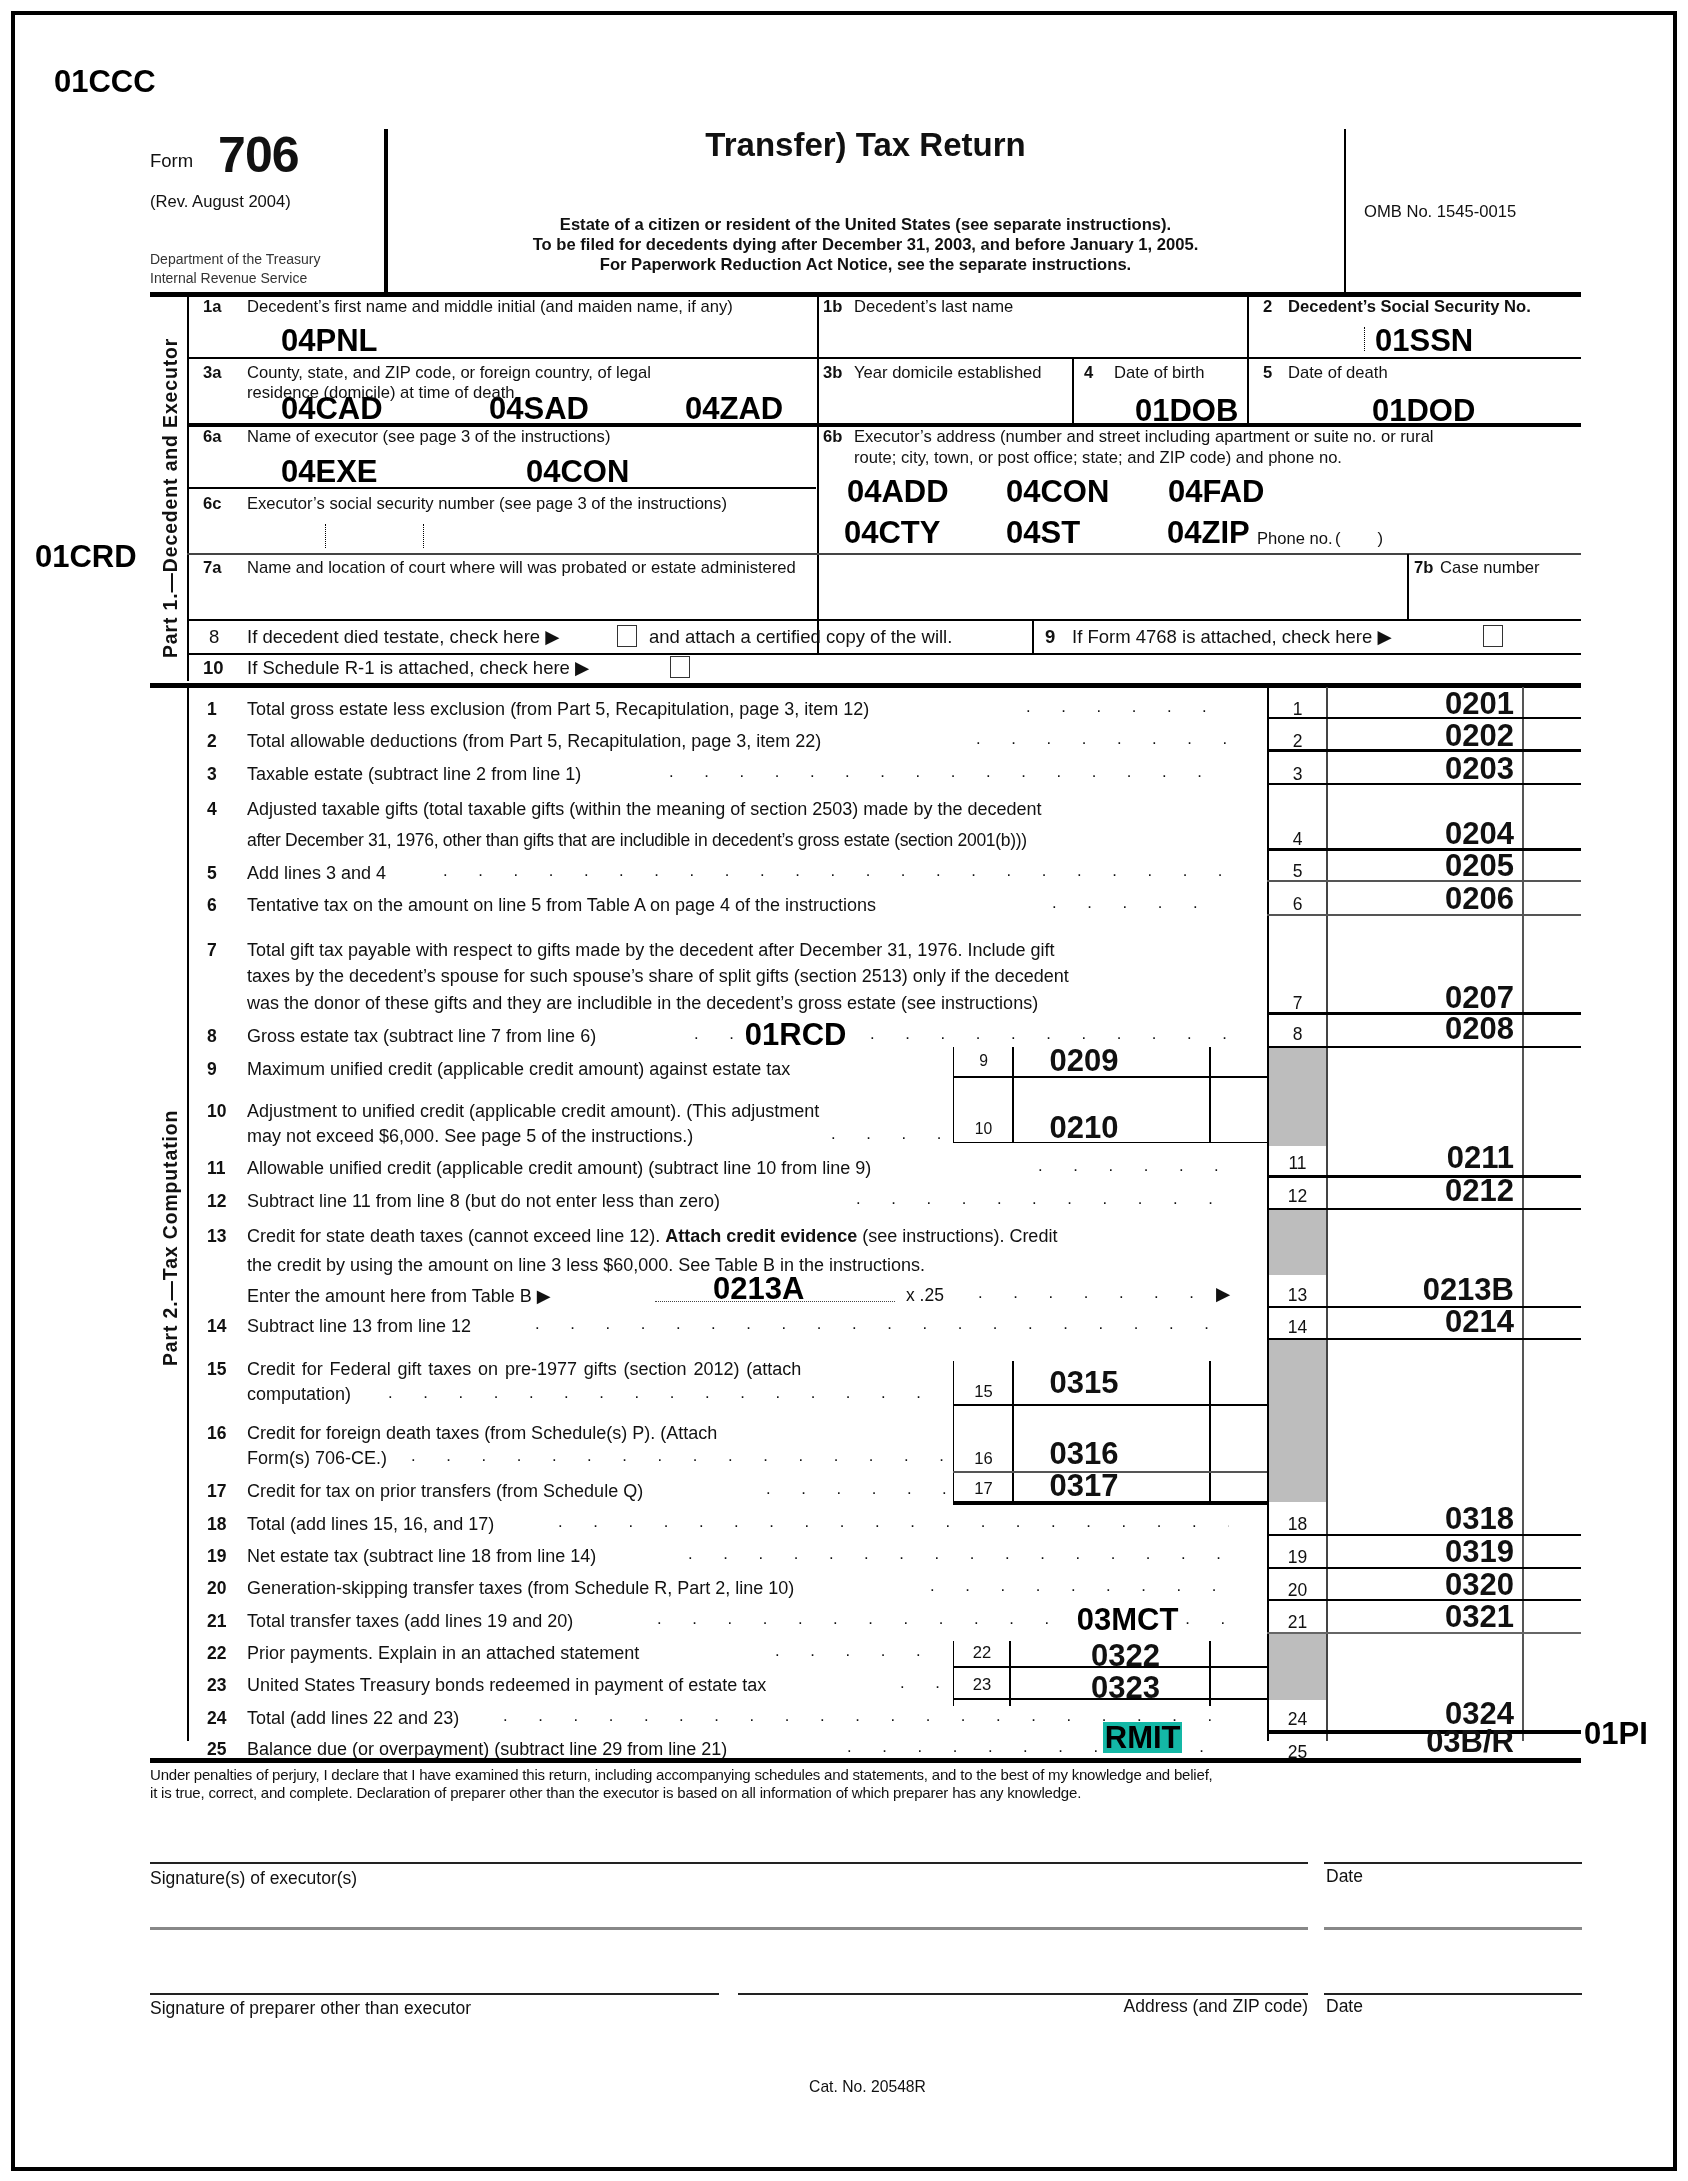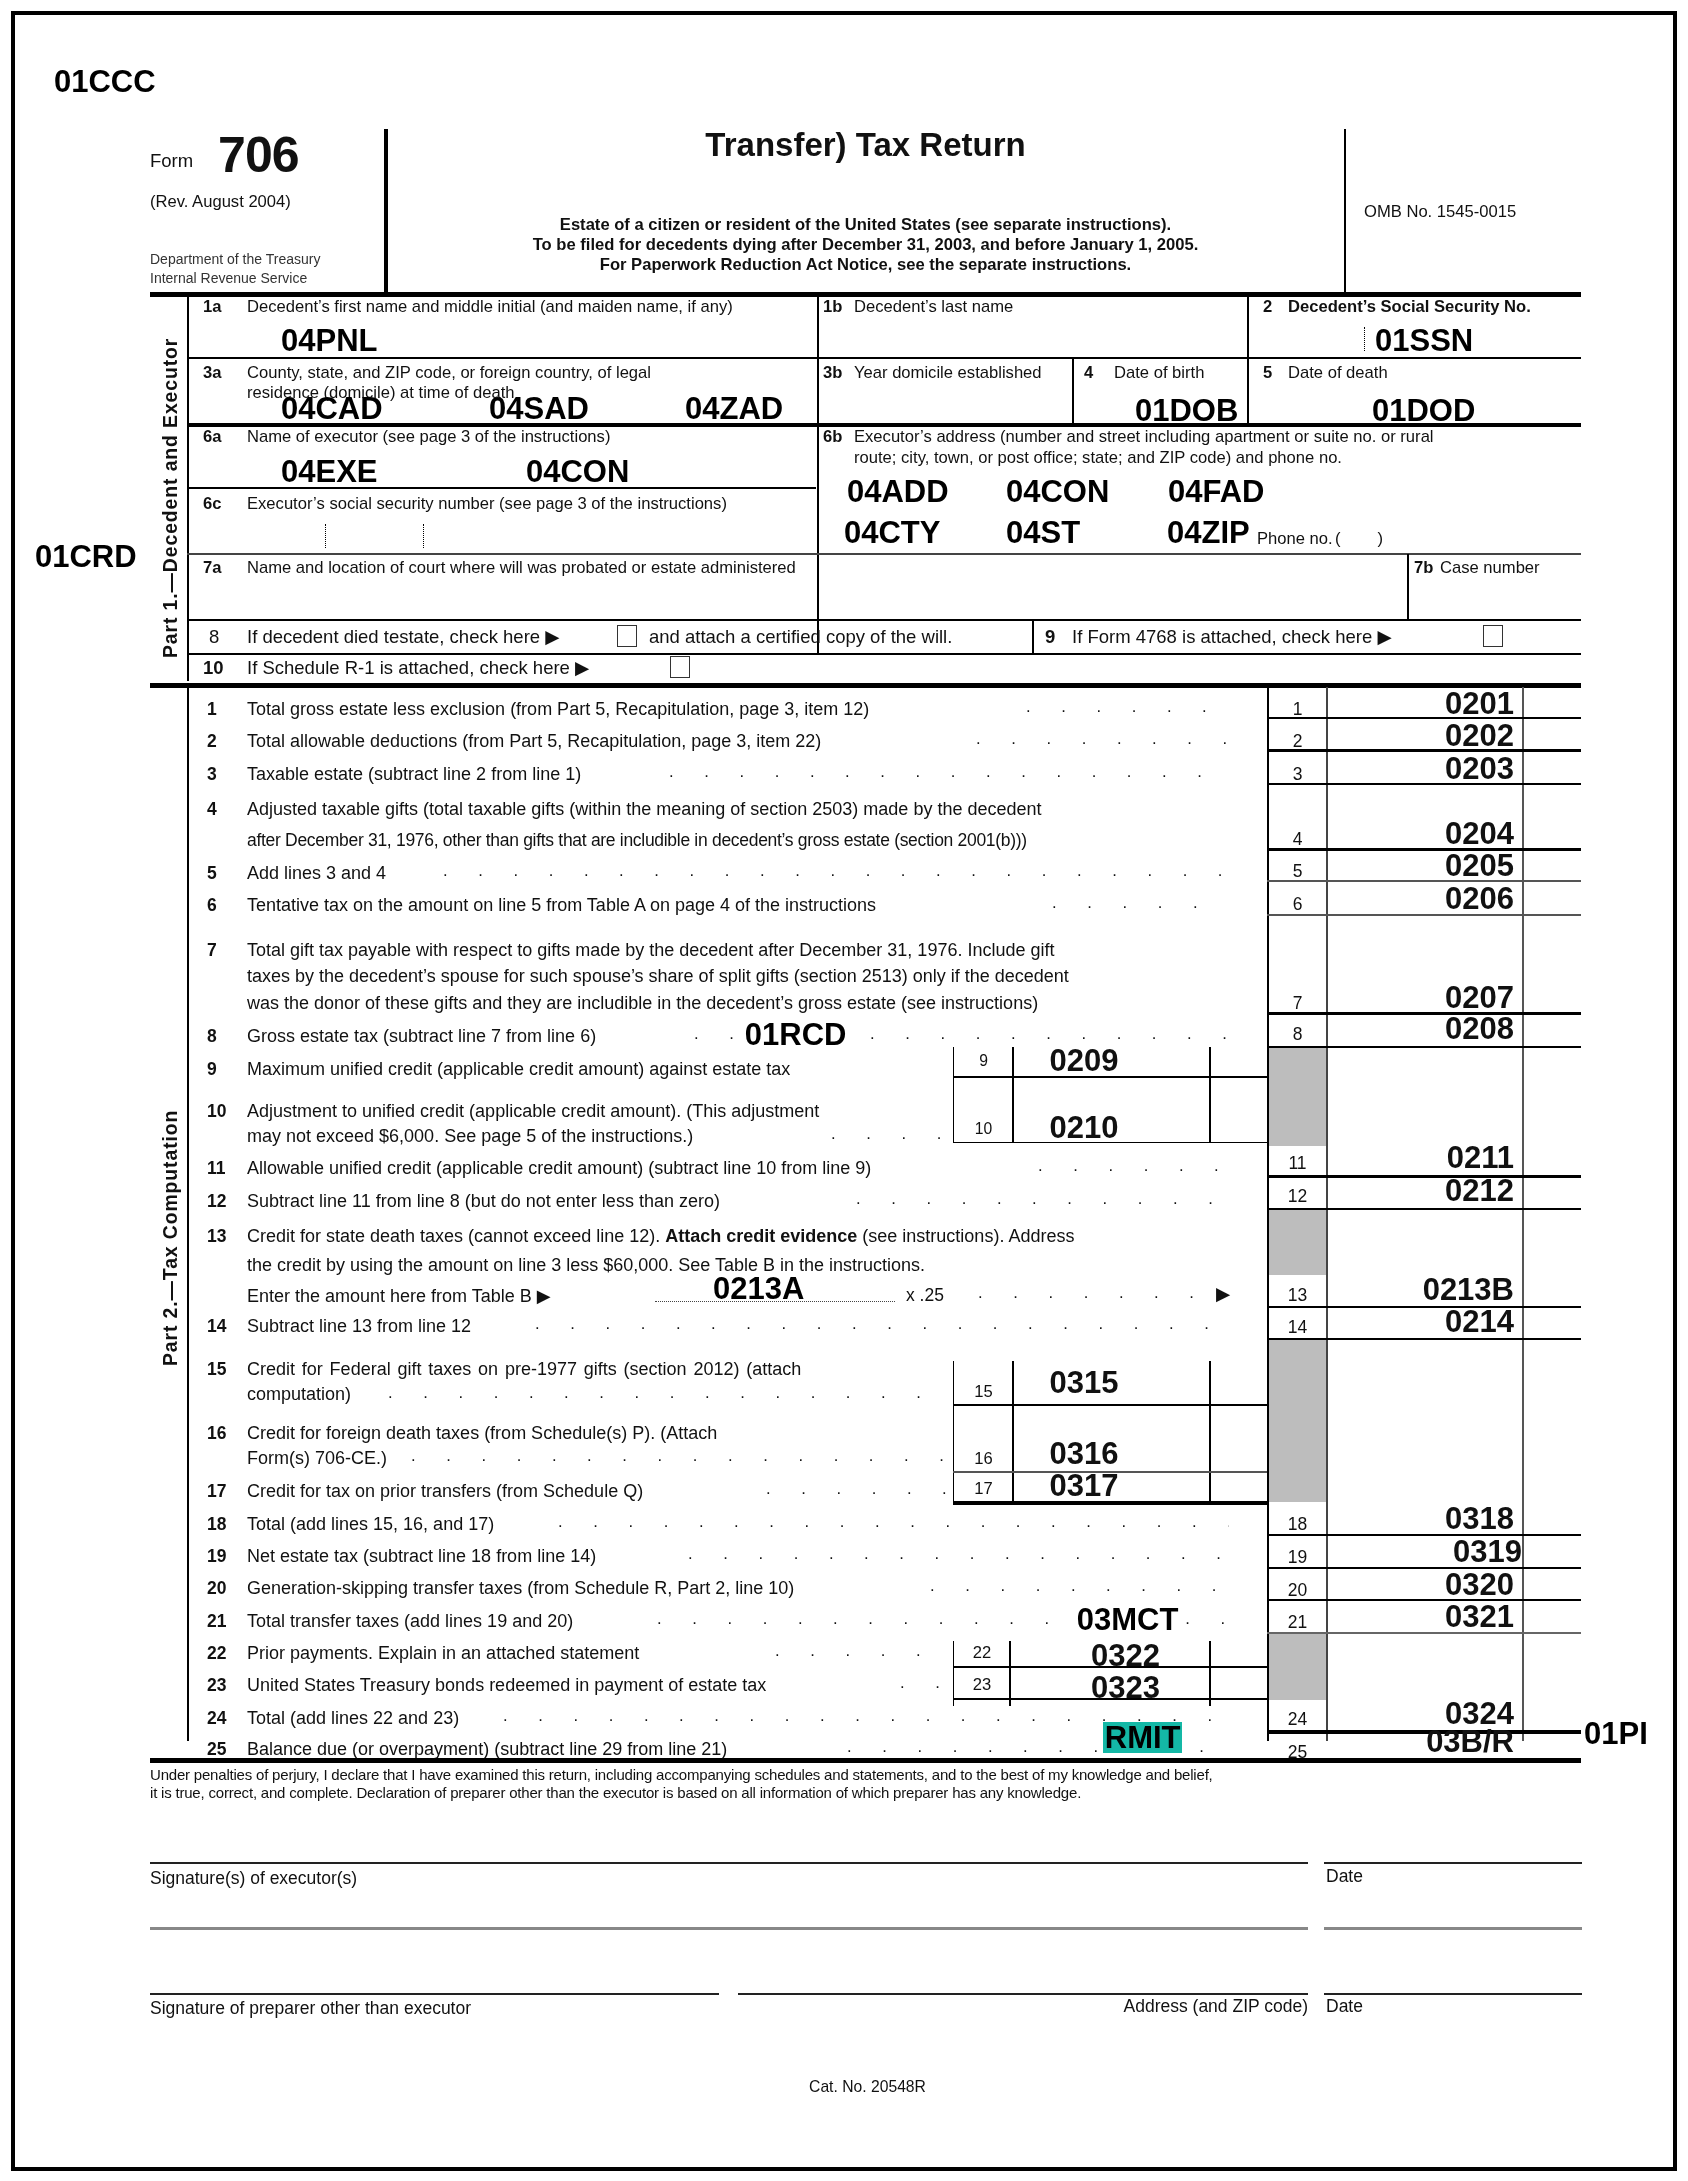--- a/index.html
+++ b/index.html
@@ -212,21 +212,21 @@
 
   <div class="n" style="top:1158px;">11</div>
   <div class="t" style="top:1158px;">Allowable unified credit (applicable credit amount) (subtract line 10 from line 9)</div>
   <div class="dots" style="left:1038px;top:1156px;width:191px;">. . . . . . .</div>
 
   <div class="n" style="top:1191px;">12</div>
   <div class="t" style="top:1191px;">Subtract line 11 from line 8 (but do not enter less than zero)</div>
   <div class="dots" style="left:856px;top:1189px;width:373px;">. . . . . . . . . . . . . . .</div>
 
   <div class="n" style="top:1226px;">13</div>
-  <div class="t" style="top:1226px;"><span>Credit for state death taxes (cannot exceed line 12). </span><b>Attach credit evidence</b><span> (see instructions). Address</span></div>
+  <div class="t" style="top:1226px;"><span>Credit for state death taxes (cannot exceed line 12). </span><b>Attach credit evidence</b><span> (see instructions). Credit</span></div>
   <div class="t" style="top:1255px;">the credit by using the amount on line 3 less $60,000. See Table B in the instructions.</div>
   <div class="t" style="top:1285px;">Enter the amount here from Table B ▶</div>
   <div class="abs" style="left:655px;top:1301px;width:240px;border-bottom:1.4px dotted #444;"></div>
   <div class="code" style="left:713px;top:1273px;">0213A</div>
   <div class="lbl" style="left:906px;top:1285px;font-size:17.5px;">x .25</div>
   <div class="dots" style="left:978px;top:1283px;width:231px;">. . . . . . . .</div>
   <div class="lbl" style="left:1216px;top:1283px;font-size:18.5px;">▶</div>
 
   <div class="n" style="top:1316px;">14</div>
   <div class="t" style="top:1316px;">Subtract line 13 from line 12</div>
@@ -325,21 +325,21 @@
 <div class="box-num" style="left:955px;top:1382px;width:57px;font-size:16.6px;">15</div>
 <div class="val" style="left:1015px;top:1367px;width:138px;text-align:center;">0315</div>
 <div class="box-num" style="left:955px;top:1449px;width:57px;font-size:16.6px;">16</div>
 <div class="val" style="left:1015px;top:1438px;width:138px;text-align:center;">0316</div>
 <div class="box-num" style="left:955px;top:1479px;width:57px;font-size:16.6px;">17</div>
 <div class="val" style="left:1015px;top:1470px;width:138px;text-align:center;">0317</div>
 
 <div class="box-num" style="left:1269px;top:1514px;width:57px;">18</div>
 <div class="val" style="left:1329px;top:1503px;width:185px;">0318</div>
 <div class="box-num" style="left:1269px;top:1547px;width:57px;">19</div>
-<div class="val" style="left:1329px;top:1536px;width:185px;padding-left:8px;">0319</div>
+<div class="val" style="left:1329px;top:1536px;width:185px;">0319</div>
 <div class="box-num" style="left:1269px;top:1580px;width:57px;">20</div>
 <div class="val" style="left:1329px;top:1569px;width:185px;">0320</div>
 <div class="box-num" style="left:1269px;top:1612px;width:57px;">21</div>
 <div class="val" style="left:1329px;top:1601px;width:185px;">0321</div>
 
 <div class="abs" style="left:953px;top:1641px;width:314px;height:65px;border-left:1.8px solid #000;box-sizing:border-box;"></div>
 <div class="vl vthin" style="left:1009px;top:1641px;height:65px;"></div>
 <div class="vl vthin" style="left:1209px;top:1641px;height:65px;"></div>
 <div class="hl thin" style="left:953px;top:1666px;width:314px;"></div>
 <div class="hl thin" style="left:953px;top:1698px;width:314px;"></div>

